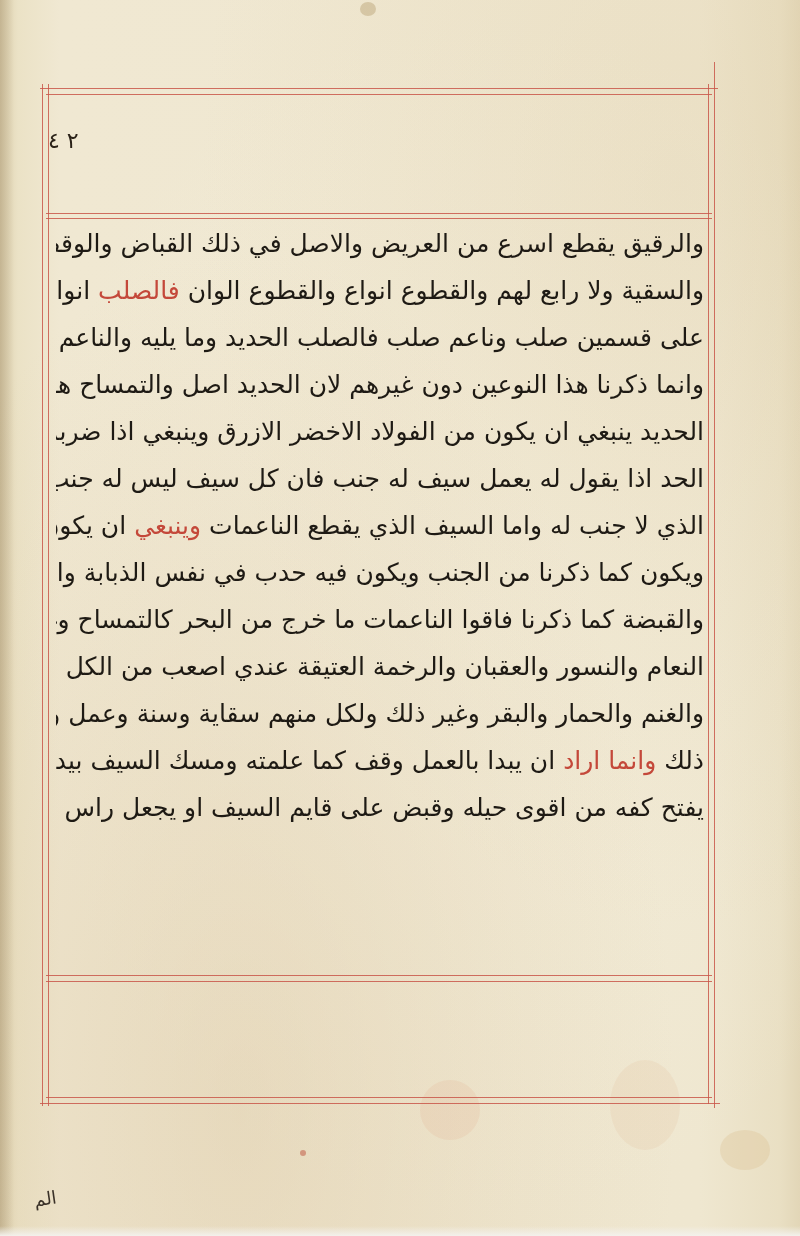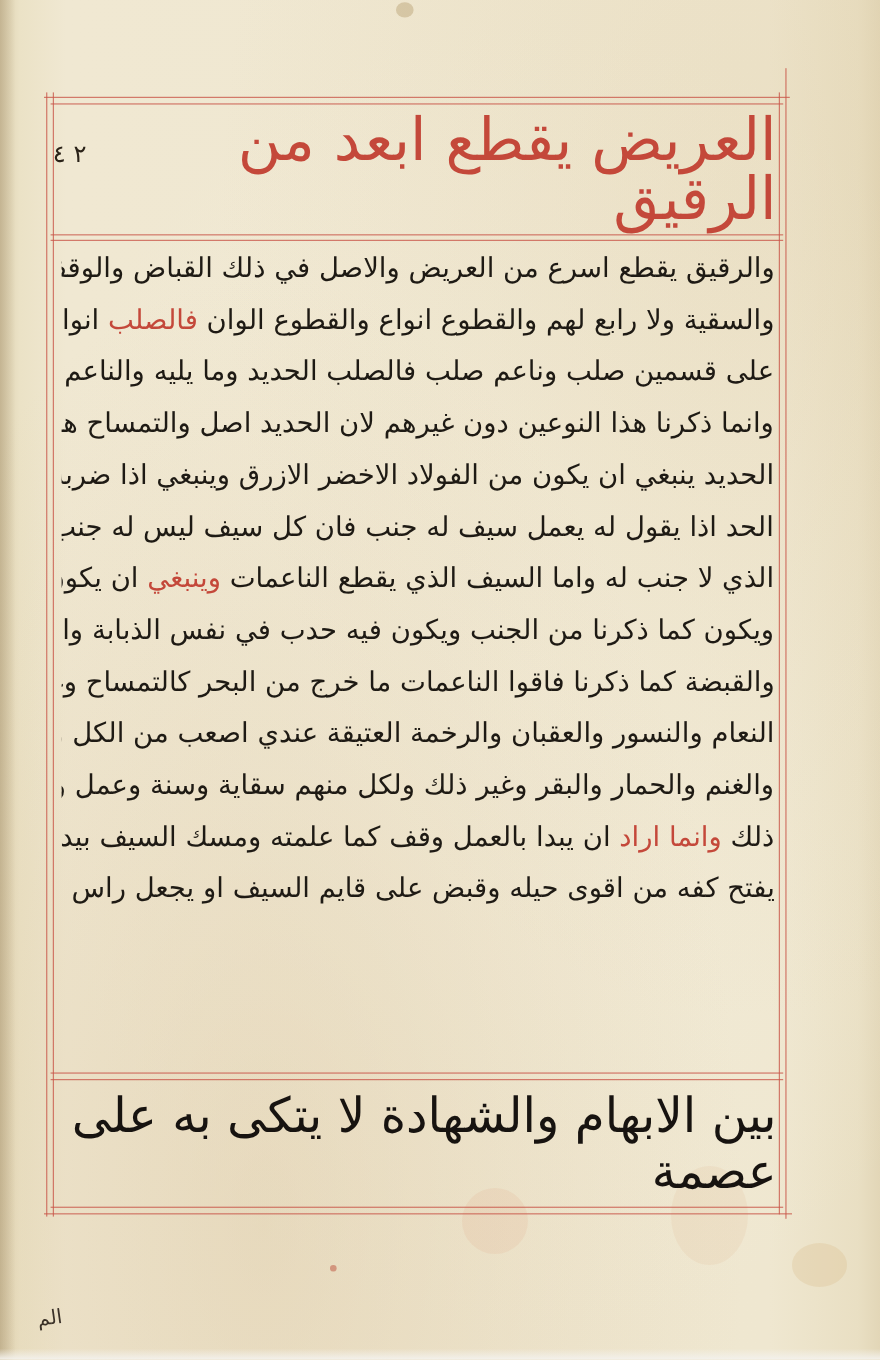--- a/index.html
+++ b/index.html
@@ -90,37 +90,35 @@
 
   <div class="rule h" style="left:40px;top:88px;width:678px"></div>
   <div class="rule h" style="left:46px;top:94px;width:666px"></div>
   <div class="rule h" style="left:46px;top:213px;width:666px"></div>
   <div class="rule h" style="left:46px;top:218px;width:666px"></div>
   <div class="rule h" style="left:46px;top:975px;width:666px"></div>
   <div class="rule h" style="left:46px;top:981px;width:666px"></div>
   <div class="rule h" style="left:46px;top:1097px;width:666px"></div>
   <div class="rule h" style="left:40px;top:1103px;width:680px"></div>
 
-  <div class="header-title">العريض يقطع ابعد من الرقيق</div>
   <div class="marginal-note">٢ ٤</div>
 
   <div class="body-text">
     <div class="line"><span>والرقيق يقطع اسرع من العريض والاصل في ذلك القباض والوقفه</span><span class="red"></span><span></span></div>
     <div class="line"><span>والسقية ولا رابع لهم والقطوع انواع والقطوع الوان </span><span class="red">فالصلب</span><span> انواعه</span></div>
     <div class="line"><span>على قسمين صلب وناعم صلب فالصلب الحديد وما يليه والناعم التمساح وما يليه</span><span class="red"></span><span></span></div>
     <div class="line"><span>وانما ذكرنا هذا النوعين دون غيرهم لان الحديد اصل والتمساح هو اصل فسيف</span><span class="red"></span><span></span></div>
     <div class="line"><span>الحديد ينبغي ان يكون من الفولاد الاخضر الازرق وينبغي اذا ضربه عند</span><span class="red"></span><span></span></div>
     <div class="line"><span>الحد اذا يقول له يعمل سيف له جنب فان كل سيف ليس له جنب كالفرس</span><span class="red"></span><span></span></div>
     <div class="line"><span>الذي لا جنب له واما السيف الذي يقطع الناعمات </span><span class="red">وينبغي</span><span> ان يكون من الفولاد الابيض</span></div>
     <div class="line"><span>ويكون كما ذكرنا من الجنب ويكون فيه حدب في نفس الذبابة والحدب يكون حدب تحتاني</span><span class="red"></span><span></span></div>
     <div class="line"><span>والقبضة كما ذكرنا فاقوا الناعمات ما خرج من البحر كالتمساح وغيره واقواهم من الطيور</span><span class="red"></span><span></span></div>
     <div class="line"><span>النعام والنسور والعقبان والرخمة العتيقة عندي اصعب من الكل ومن بعد هذا الوحش</span><span class="red"></span><span></span></div>
     <div class="line"><span>والغنم والحمار والبقر وغير ذلك ولكل منهم سقاية وسنة وعمل وضرب فافهم</span><span class="red"></span><span></span></div>
     <div class="line"><span>ذلك </span><span class="red">وانما اراد</span><span> ان يبدا بالعمل وقف كما علمته ومسك السيف بيده اليمين</span></div>
     <div class="line"><span>يفتح كفه من اقوى حيله وقبض على قايم السيف او يجعل راس البرجق</span><span class="red"></span><span></span></div>
   </div>
 
-  <div class="footer-text">بين الابهام والشهادة لا يتكى به على عصمة</div>
 
   <div class="folio-note">الم</div>
 
   <div class="bottom-edge"></div>
 </div>
 
 </body></html>

